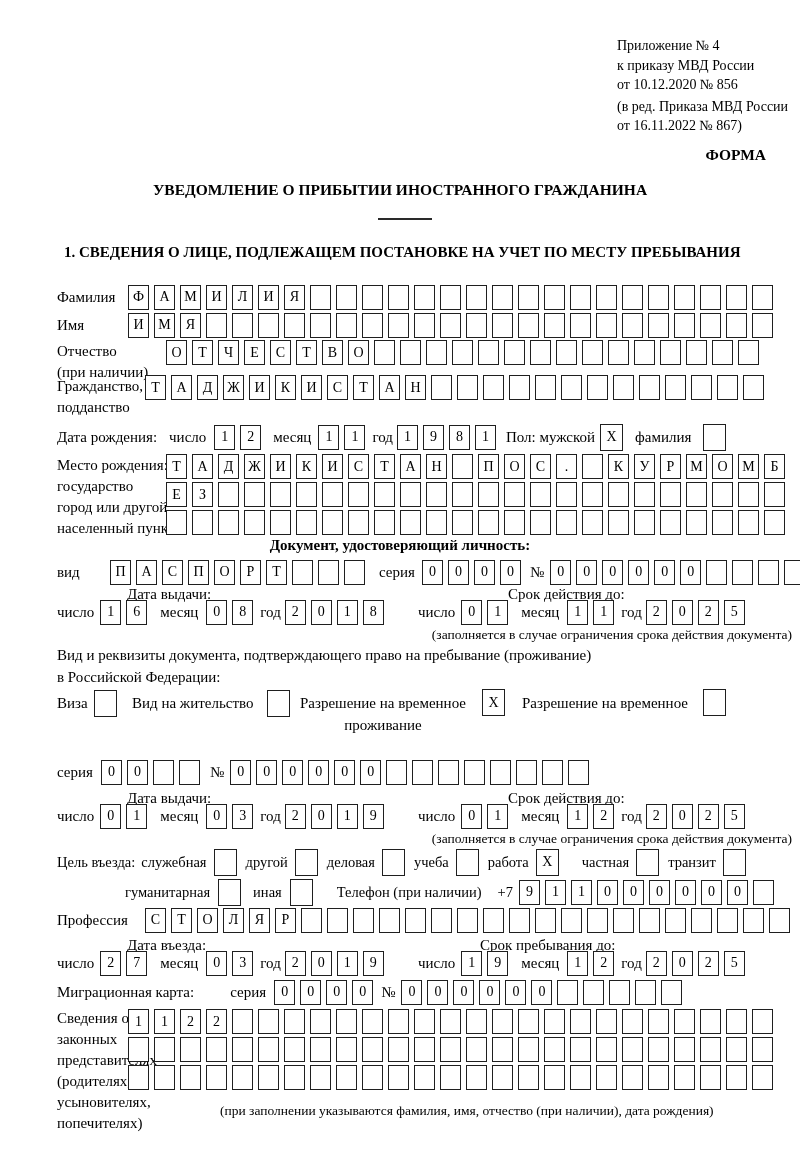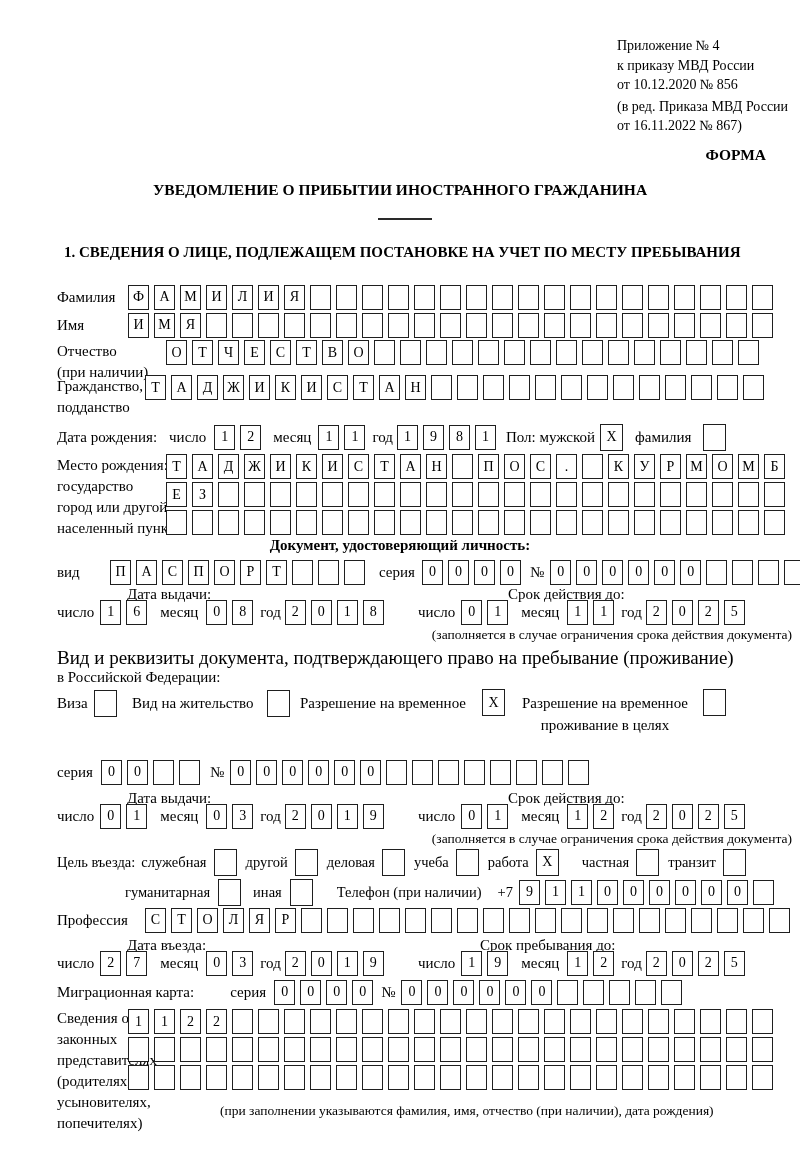--- a/index.html
+++ b/index.html
@@ -342,38 +342,38 @@
   <span class="lbl" style="margin-left:7px;">год</span>
   <div class="cells" style="margin-left:4px;">
       <span class="cell">2</span>
       <span class="cell">0</span>
       <span class="cell">2</span>
       <span class="cell">5</span>
     </div>
 </div>
 <div class="abs note" style="left:340px;top:627px;width:452px;text-align:right;">(заполняется в случае ограничения срока действия документа)</div>
 
-<div class="abs" style="left:57px;top:647px;font-size:19px;">Вид и реквизиты документа, подтверждающего право на пребывание (проживание)</div>
+<div class="abs" style="left:57px;top:647px;font-size:15px;">Вид и реквизиты документа, подтверждающего право на пребывание (проживание)</div>
 <div class="abs" style="left:57px;top:669px;font-size:15px;">в Российской Федерации:</div>
 
 <div class="row" style="left:57px;top:690px;">
   <span class="lbl">Виза</span>
   <span class="cell single" style="margin-left:6px;"></span>
 </div>
 <div class="row" style="left:132px;top:690px;">
   <span class="lbl">Вид на жительство</span>
   <span class="cell single" style="margin-left:14px;"></span>
 </div>
 <div class="abs ctr" style="left:293px;top:692px;width:180px;font-size:15px;line-height:22px;">
   <div>Разрешение на временное</div>
+  <div>проживание</div>
 </div>
 <span class="cell single abs" style="left:482px;top:689px;">X</span>
 <div class="abs ctr" style="left:515px;top:692px;width:180px;font-size:15px;line-height:22px;">
   <div>Разрешение на временное</div>
-  <div>проживание в целях</div>
 </div>
 <span class="cell single abs" style="left:703px;top:689px;"></span>
 
 <div class="row" style="left:57px;top:759px;">
   <span class="lbl">серия</span>
   <div class="cells" style="margin-left:8px;">
       <span class="cell">0</span>
       <span class="cell">0</span>
       <span class="cell"></span>
       <span class="cell"></span>

